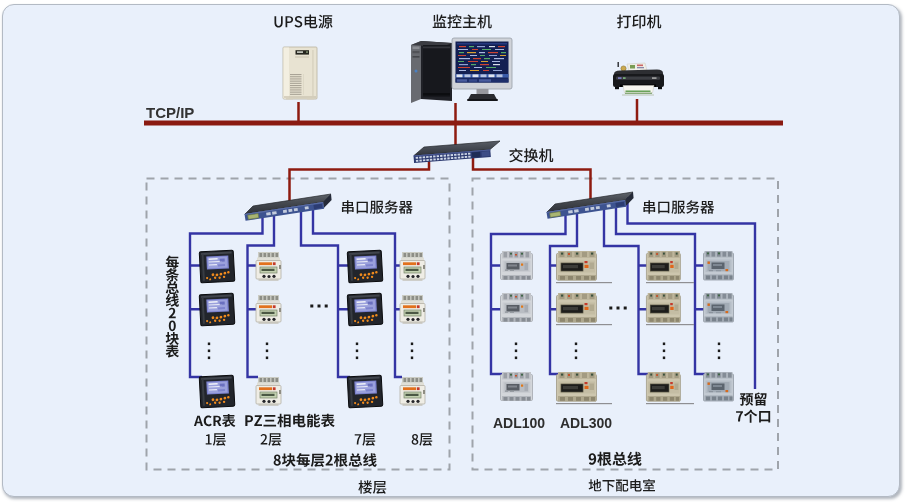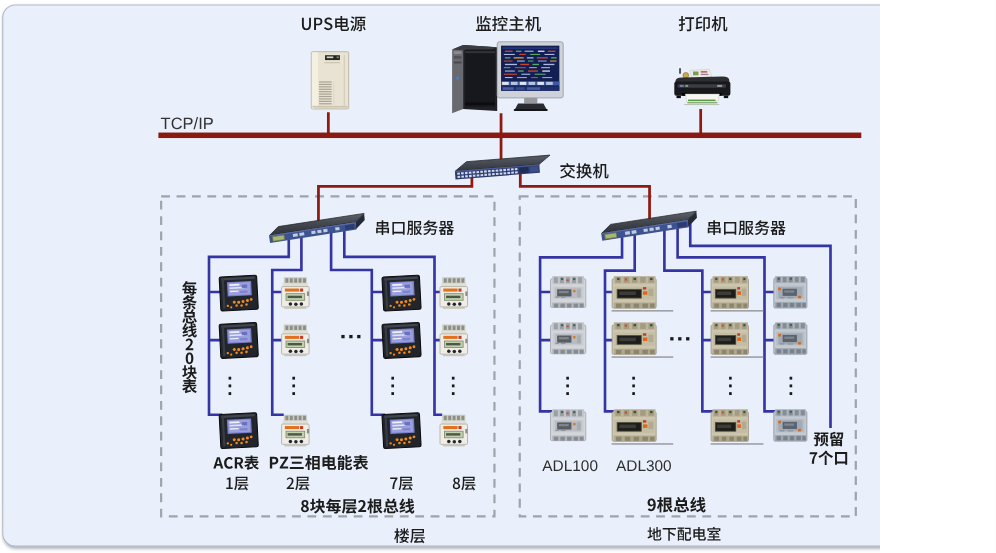--- a/index.html
+++ b/index.html
@@ -1,14 +1,14 @@
 <!DOCTYPE html>
 <html><head><meta charset="utf-8"><title>d</title><style>
 html,body{margin:0;padding:0;background:#fff;}
-#stage{position:relative;width:800px;height:503px;font-family:"Liberation Sans",sans-serif;overflow:hidden;}
+#stage{position:relative;width:905px;height:503px;font-family:"Liberation Sans",sans-serif;overflow:hidden;font-weight:bold;}
 #panel{position:absolute;left:2px;top:4px;width:896px;height:491px;background:#e9f0fb;border:1px solid #b3bac4;border-radius:12px;box-shadow:1.5px 2px 3px rgba(100,110,125,.5);}
 </style></head><body>
 <div id="stage">
     <div id="panel"></div>
 <svg width="905" height="503" viewBox="0 0 905 503" style="position:absolute;left:0;top:0" font-family="Liberation Sans, sans-serif">
 <defs>
         <linearGradient id="gsrv" x1="0" y1="0" x2="0.12" y2="1">
           <stop offset="0" stop-color="#686d74"></stop>
           <stop offset="0.45" stop-color="#474b52"></stop>
           <stop offset="1" stop-color="#2e3137"></stop>

